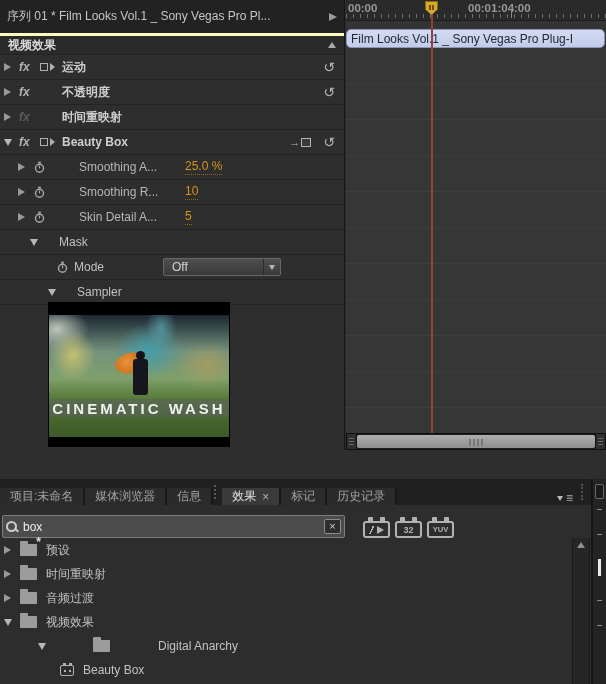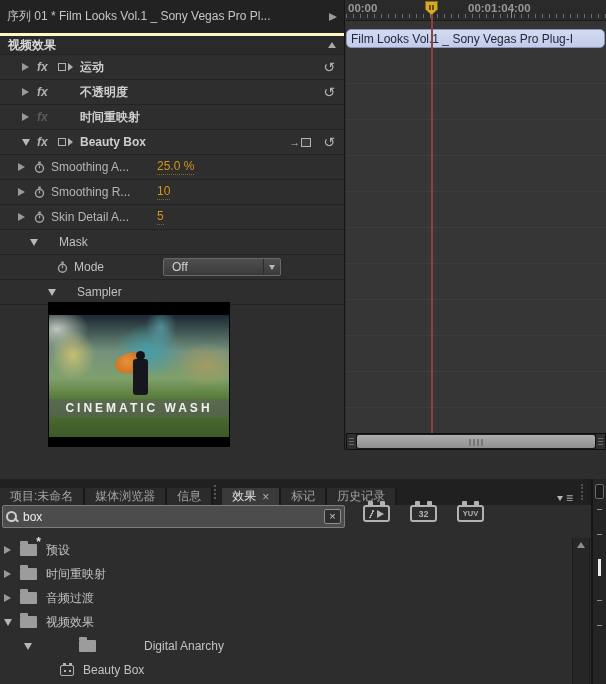--- a/index.html
+++ b/index.html
@@ -6,38 +6,38 @@
   *{box-sizing:border-box;}
   .app{position:relative;width:606px;height:684px;overflow:hidden;background:#2e2e2e;
        font-family:"Liberation Sans","DejaVu Sans",sans-serif;font-size:12px;color:#c0c0c0;}
 
   
   .ec{position:absolute;left:0;top:0;width:345px;height:450px;background:#2e2e2e;border-right:1px solid #161616;}
   .ec-header{height:36px;background:#222;border-bottom:3px solid #fef9c3;display:flex;align-items:center;padding:2px 7px;color:#c6c6c6;}
   .ec-title{flex:1;white-space:nowrap;overflow:hidden;text-overflow:ellipsis;}
   .ec-section{height:19px;background:#2a2a2a;border-bottom:1px solid #242424;display:flex;align-items:center;padding:0 8px;font-weight:bold;color:#d8d8d8;}
   .ec-section .spacer,.ec-header .spacer{flex:1;}
-  .row{position:relative;display:flex;align-items:center;height:25px;border-bottom:1px solid rgba(0,0,0,0.22);padding-left:22px;}
+  .row{position:relative;display:flex;align-items:center;height:25px;border-bottom:1px solid rgba(0,0,0,0.22);padding-left:4px;}
   .tri-r{width:0;height:0;border-left:7px solid #9a9a9a;border-top:4.5px solid transparent;border-bottom:4.5px solid transparent;display:inline-block;}
   .tri-d{width:0;height:0;border-top:7px solid #b8b8b8;border-left:4.5px solid transparent;border-right:4.5px solid transparent;display:inline-block;}
   .tri-u{width:0;height:0;border-bottom:6px solid #a8a8a8;border-left:4.5px solid transparent;border-right:4.5px solid transparent;display:inline-block;}
   .exp{width:15px;display:flex;justify-content:flex-start;align-items:center;flex:none;}
   .fxb{width:21px;font-style:italic;color:#b2b2b2;font-weight:bold;flex:none;}
   .fxb.dim{color:#5c5c5c;}
   .clipfx{width:22px;display:flex;align-items:center;flex:none;}
   .clipfx .tsq{width:8px;height:8px;border:1px solid #b0b0b0;display:inline-block;}
   .clipfx .ttri{width:0;height:0;border-left:5px solid #b0b0b0;border-top:4px solid transparent;border-bottom:4px solid transparent;margin-left:2px;}
   .ename{font-weight:bold;color:#cecece;}
   .rowright{position:absolute;right:9px;display:flex;align-items:center;gap:12px;}
   .reset{color:#b4b4b4;font-size:14px;line-height:12px;}
   .sendto{display:flex;align-items:center;color:#b4b4b4;}
   .sendto .arr{font-size:11px;margin-right:1px;}
   .sendto .winrect{width:10px;height:9px;border:1px solid #b4b4b4;background:#3a3a3a;display:inline-block;}
   .sw{width:13px;height:13px;flex:none;}
-  .plabel{color:#b6b6b6;width:106px;flex:none;white-space:nowrap;overflow:hidden;}
+  .plabel{color:#b6b6b6;width:106px;flex:none;white-space:nowrap;overflow:hidden;margin-left:28px;}
   .pvalue{color:#d7941d;border-bottom:1px dotted #8a6820;padding-bottom:1px;}
   .p1{padding-left:18px;}
   .p1 .sw{margin-right:5px;}
   .pmask{padding-left:30px;}
   .pmask .lblsp{margin-left:14px;}
   .pmode{padding-left:56px;}
   .pmode .sw{margin-right:5px;}
   .psampler{padding-left:48px;}
   .psampler .lblsp{margin-left:14px;}
   .dd{position:absolute;left:163px;top:3px;width:118px;height:18px;background:linear-gradient(#4e4e4e,#3a3a3a);
@@ -55,21 +55,21 @@
       radial-gradient(32px 36px at 24px 40px, rgba(205,196,112,0.9), rgba(205,196,112,0) 70%),
       radial-gradient(42px 30px at 8px 14px, rgba(214,220,206,0.85), rgba(214,220,206,0) 75%),
       radial-gradient(44px 32px at 158px 50px, rgba(172,156,96,0.85), rgba(172,156,96,0) 72%),
       linear-gradient(180deg,#1d2732 0%,#3d5150 12%,#74927c 30%,#7fa06b 52%,#587c3a 68%,#47682e 84%,#3c5a28 100%);}
   .umbrella{position:absolute;left:66px;top:38px;width:30px;height:20px;border-radius:50%;
       background:radial-gradient(circle at 40% 40%, #e8923a,#c05c10);transform:rotate(-14deg);}
   .person{position:absolute;left:84px;top:44px;width:15px;height:36px;background:#16161e;border-radius:3px;}
   .person::before{content:"";position:absolute;left:3px;top:-8px;width:9px;height:9px;border-radius:50%;background:#12121a;}
   .caption{position:absolute;left:0;right:0;top:84px;height:18px;background:rgba(92,96,92,0.6);
       display:flex;align-items:center;justify-content:center;color:#f0f0f0;font-weight:bold;
-      font-size:12px;letter-spacing:3px;white-space:nowrap;}
+      font-size:15px;letter-spacing:3px;white-space:nowrap;}
 
   
   .tl{position:absolute;left:346px;top:0;right:0;height:450px;background:#343434;}
   .ruler{position:absolute;left:0;right:0;top:0;height:21px;background:#2a2a2a;border-bottom:1px solid #1d1d1d;}
   .ruler .lab{position:absolute;top:2px;color:#989898;font-weight:bold;font-size:11.5px;}
   .lab.start{left:2px;} .lab.time{left:122px;}
   .ticks{position:absolute;left:0;right:0;bottom:2px;height:4px;
       background:repeating-linear-gradient(90deg,#6d6d6d 0 1px,transparent 1px 7px);}
   .talltick{position:absolute;left:165px;bottom:2px;width:1px;height:9px;background:#8a8a8a;}
   .cti{position:absolute;left:79px;top:1px;width:13px;height:14px;background:#d8a828;border:1px solid #8a6a10;z-index:6;
@@ -104,48 +104,48 @@
   .tabbar{position:absolute;left:0;right:15px;top:0;height:26px;background:#202020;display:flex;align-items:flex-end;}
   .tab{display:flex;align-items:center;padding:0 10px;background:#2b2b2b;color:#a2a2a2;border-right:2px solid #191919;white-space:nowrap;}
   .tab.active{background:#3a3a3a;color:#e2e2e2;}
   .tab .close{margin-left:6px;color:#b2b2b2;font-size:12px;}
   .grip{width:5px;align-self:center;height:14px;border-left:2px dotted #585858;margin:0 3px 0 1px;}
   .tb-spacer{flex:1;background:#202020;}
   .panel-menu{display:flex;align-items:center;gap:3px;padding:0 8px;color:#b0b0b0;}
   .panel-menu .tri-d{border-top-width:5px;border-left-width:3.5px;border-right-width:3.5px;}
   .edge-grip{width:8px;align-self:center;height:16px;border-left:2px dotted #505050;margin-right:2px;}
 
-  .searchrow{position:absolute;left:0;top:26px;right:15px;height:33px;display:flex;align-items:flex-start;background:#2d2d2d;}
+  .searchrow{position:absolute;left:0;top:26px;right:15px;height:33px;display:flex;align-items:flex-end;background:#2d2d2d;}
   .searchbox{position:relative;width:343px;height:23px;margin-left:2px;background:#4c4c4c;border:1px solid #7d7d7d;
       border-radius:2px;display:flex;align-items:center;}
   .mag{position:relative;width:14px;height:14px;margin-left:2px;flex:none;}
   .mag::before{content:"";position:absolute;left:1px;top:1px;width:7px;height:7px;border:2px solid #cdcdcd;border-radius:50%;}
   .mag::after{content:"";position:absolute;left:9px;top:9px;width:5px;height:2px;background:#cdcdcd;transform:rotate(45deg);}
   .searchbox input{flex:1;border:none;background:transparent;outline:none;color:#ededed;font-size:12px;
       font-family:"Liberation Sans","DejaVu Sans",sans-serif;padding:0 4px;}
   .clearbtn{width:17px;height:15px;margin-right:3px;background:#2e2e2e;border:1px solid #8d8d8d;border-radius:2px;
       color:#d0d0d0;font-size:11px;line-height:13px;text-align:center;flex:none;}
-  .filters{display:flex;gap:20px;margin-left:18px;}
+  .filters{display:flex;gap:5px;margin-left:18px;}
   .brick{position:relative;width:27px;height:17px;border:2px solid #b2b2b2;border-radius:3px;color:#b2b2b2;
       display:flex;align-items:center;justify-content:center;font-weight:bold;font-size:9px;letter-spacing:0;}
   .brick::before{content:"";position:absolute;top:-6px;left:3px;width:5px;height:4px;background:#b2b2b2;
       box-shadow:12px 0 #b2b2b2;border-radius:1px 1px 0 0;}
   .brick .bolt{position:absolute;left:3px;top:3px;width:7px;height:8px;
       background:linear-gradient(115deg,transparent 44%,#b2b2b2 44% 60%,transparent 60%);}
   .brick .pl{width:0;height:0;border-left:7px solid #b2b2b2;border-top:4.5px solid transparent;border-bottom:4.5px solid transparent;margin-left:8px;}
   .brick.yuv{font-size:7.5px;}
 
   .tree{position:absolute;left:0;top:59px;right:34px;bottom:0;}
   .trow{display:flex;align-items:center;height:24px;}
   .trow .exp{width:16px;}
   .folder{position:relative;width:17px;height:12px;background:#9c9c9c;border-radius:1px;margin-right:9px;flex:none;}
   .folder::before{content:"";position:absolute;top:-3px;left:0;width:8px;height:3px;background:#9c9c9c;border-radius:1px 1px 0 0;}
   .folder.star::after{content:"*";position:absolute;top:-9px;right:-4px;color:#e0e0e0;font-size:12px;font-weight:bold;}
   .tlabel{color:#c2c2c2;}
-  .lvl0{padding-left:4px;} .lvl1{padding-left:24px;gap:39px;} .lvl2{padding-left:60px;}
+  .lvl0{padding-left:4px;} .lvl1{padding-left:38px;gap:39px;} .lvl2{padding-left:60px;}
   .plugin{position:relative;width:14px;height:11px;border:1px solid #b2b2b2;border-radius:2px;margin-right:9px;flex:none;}
   .plugin::before{content:"";position:absolute;top:-3px;left:2px;width:3px;height:2px;background:#b2b2b2;box-shadow:6px 0 #b2b2b2;}
   .plugin::after{content:"";position:absolute;left:3px;top:4px;width:2px;height:2px;background:#b2b2b2;box-shadow:5px 0 #b2b2b2;}
 
   .vscroll{position:absolute;right:16px;top:59px;bottom:0;width:18px;background:#262626;
       border-left:1px solid #1b1b1b;border-right:1px solid #1b1b1b;}
   .vscroll .tri-u{display:block;margin:4px auto 0;border-bottom-color:#8e8e8e;}
   .meter{position:absolute;right:0;top:0;bottom:0;width:15px;background:#242424;border-left:2px solid #151515;z-index:3;}
   .meter-btn{width:9px;height:15px;margin:5px auto 10px;background:#1a1a1a;border:1px solid #6a6a6a;border-radius:2px;}
   .mtick{width:5px;height:1px;background:#8c8c8c;margin:0 auto 24px;}

